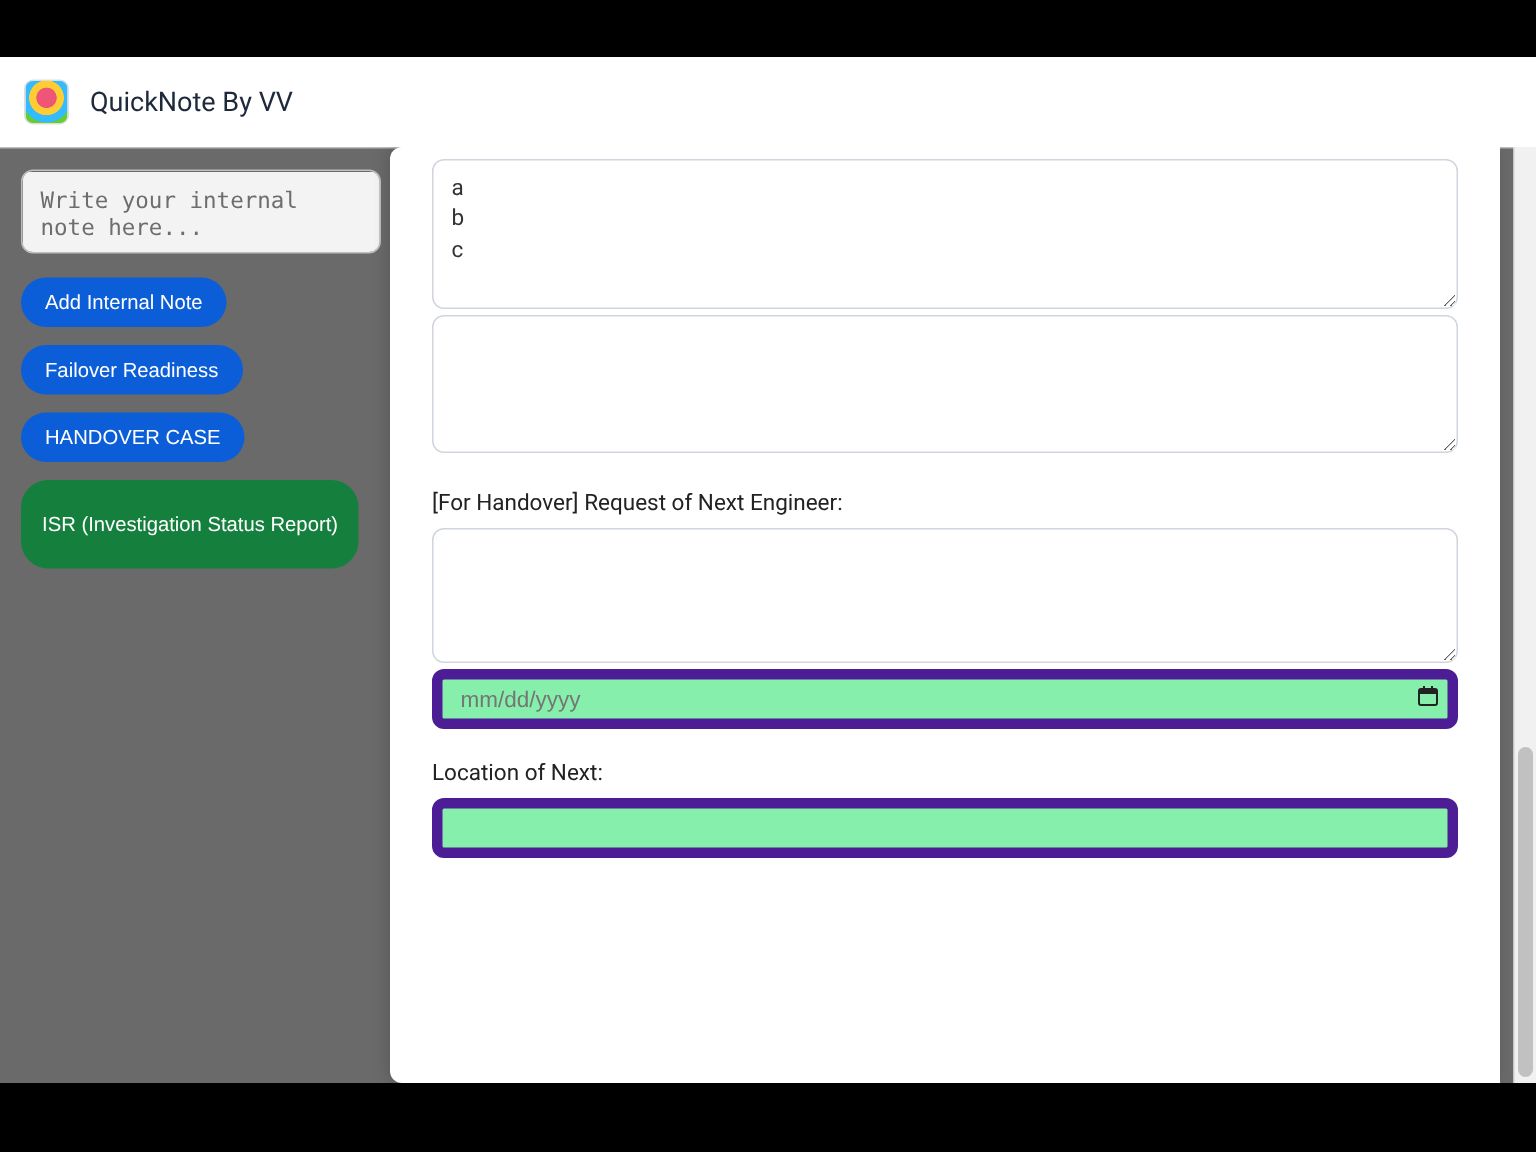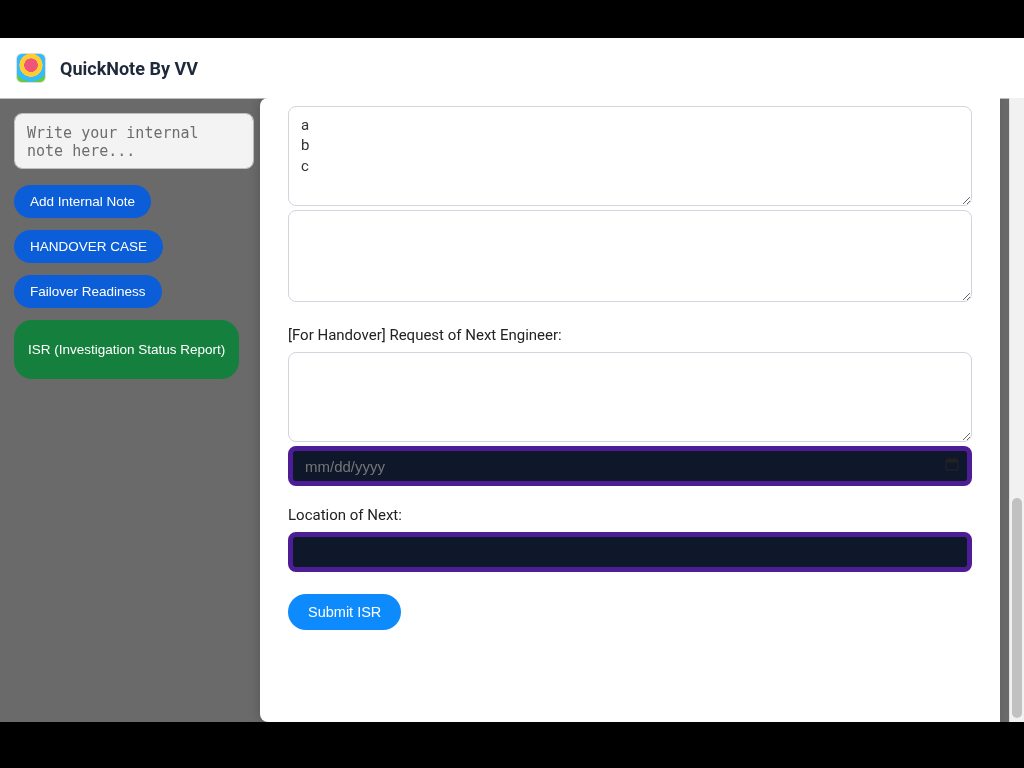--- a/index.html
+++ b/index.html
@@ -7,21 +7,21 @@
   body { background: #000; }
 
   .letterbox-top { height: 38px; background: #000; }
   .letterbox-bottom { position: absolute; top: 722px; left:0; right:0; height: 46px; background:#000; }
 
   .viewport { position: absolute; top: 38px; left: 0; width: 1024px; height: 684px; background:#fff; }
 
   
   .appbar { position:absolute; top:0; left:0; right:0; height:60px; background:#fff; display:flex; align-items:center; padding:0 16px; }
   .appbar .logo { width:30px; height:30px; border-radius:6px; background: radial-gradient(circle at 50% 40%, #e57 0 30%, #fc3 32% 52%, #3bf 54% 74%, #6c3 76% 100%); border:1px solid #ddd; margin-right:14px; }
-  .appbar .title { font-weight:700; font-size:18px; color:#1e2a3a; }
+  .appbar .title { font-weight:400; font-size:18px; color:#1e2a3a; }
 
   
   .canvas { position:absolute; top:60px; left:0; right:0; bottom:0; overflow:hidden; }
   
   .backdrop { position:absolute; inset:0; background:#a3a3a3; border-top:1px solid #bdbdbd; }
   .backdrop::before{ content:""; position:absolute; inset:0; background:rgba(0,0,0,0.35); pointer-events:none; }
 
   .left-col { position:absolute; top:14px; left:14px; width:240px; }
   .note-input { width:100%; height:56px; border:1px solid #bfbfbf; border-radius:8px; background:#f3f3f3; color:#6d6d6d; font-size:15px; padding:10px 12px; resize:none; }
   .note-input::placeholder { color:#6d6d6d; }
@@ -40,21 +40,21 @@
   .panel { position:absolute; top:0; left:260px; width:740px; bottom:0; background:#fff; border-radius:8px 0 0 8px; box-shadow:-2px 0 10px rgba(0,0,0,0.15); overflow-y:auto; padding:8px 28px 28px 28px; }
   .panel::-webkit-scrollbar{width:0}
 
   .outer-scroll { position:absolute; top:0; right:0; bottom:0; width:15px; background:#f1f1f1; border-left:1px solid #e0e0e0; }
   .outer-scroll .thumb { position:absolute; right:2px; left:2px; top:400px; height:220px; background:#c1c1c1; border-radius:6px; }
 
   .form-label { display:block; font-size:15px; color:#222; margin-top:20px; margin-bottom:8px; }
   .ta { width:100%; border:1px solid #d0d5dd; border-radius:8px; padding:10px 12px; font-size:15px; color:#333; font-family:inherit; resize:vertical; background:#fff; }
   .ta.h92  { height:92px; }
   .ta.h90  { height:90px; }
-  .txt { width:100%; border:5px solid #4c1d95; border-radius:8px; padding:9px 12px; font-size:15px; color:#333; background:#0f172a; height:40px; }
+  .txt { width:100%; border:7px solid #4c1d95; border-radius:8px; padding:9px 12px; font-size:15px; color:#333; background:#86efac; height:40px; }
   .date-wrap { position:relative; }
   .date-wrap input { color:#6b7280; }
   .date-wrap .cal { position:absolute; right:12px; top:50%; transform:translateY(-50%); font-size:15px; color:#222; pointer-events:none; }
 
   .submit { margin-top:22px; display:inline-block; background:#0d8bfd; color:#fff; border:none; border-radius:20px; padding:10px 20px; font-size:14.5px; cursor:pointer; }
 
   .prev-ta { width:100%; height:100px; border:1px solid #d0d5dd; border-radius:8px; padding:8px 12px; font-size:15px; color:#333; background:#fff; resize:vertical; font-family:inherit; line-height:1.35; }
 </style>
 </head>
 <body>
@@ -68,22 +68,22 @@
     <div class="title">QuickNote By VV</div>
   </div>
 
   <div class="canvas">
     <div class="backdrop">
 
       <div class="left-col">
         <textarea class="note-input" placeholder="Write your internal note here..." style=""></textarea>
         <div class="btn-stack">
           <button class="btn blue btn-add">Add Internal Note</button>
+          <button class="btn blue btn-fail">Failover Readiness</button>
           <button class="btn blue btn-hoc">HANDOVER CASE</button>
-          <button class="btn blue btn-fail">Failover Readiness</button>
           <button class="btn green btn-isr">ISR (Investigation Status Report)</button>
         </div>
       </div>
 
     </div>
 
     <div class="panel">
       <textarea class="prev-ta" style="">a
 b
 c</textarea>
@@ -101,21 +101,20 @@
               <rect x="3" y="5" width="18" height="5" fill="#222"></rect>
               <line x1="8" y1="2" x2="8" y2="7" stroke="#222" stroke-width="2"></line>
               <line x1="16" y1="2" x2="16" y2="7" stroke="#222" stroke-width="2"></line>
             </svg>
         </span>
       </div>
 
       <label class="form-label">Location of Next:</label>
       <input class="txt" type="text" style="">
 
-      <button class="submit">Submit ISR</button>
     </div>
 
     <div class="outer-scroll">
       <div class="thumb"></div>
     </div>
   </div>
 
 </div>
 
 <div class="letterbox-bottom"></div>

